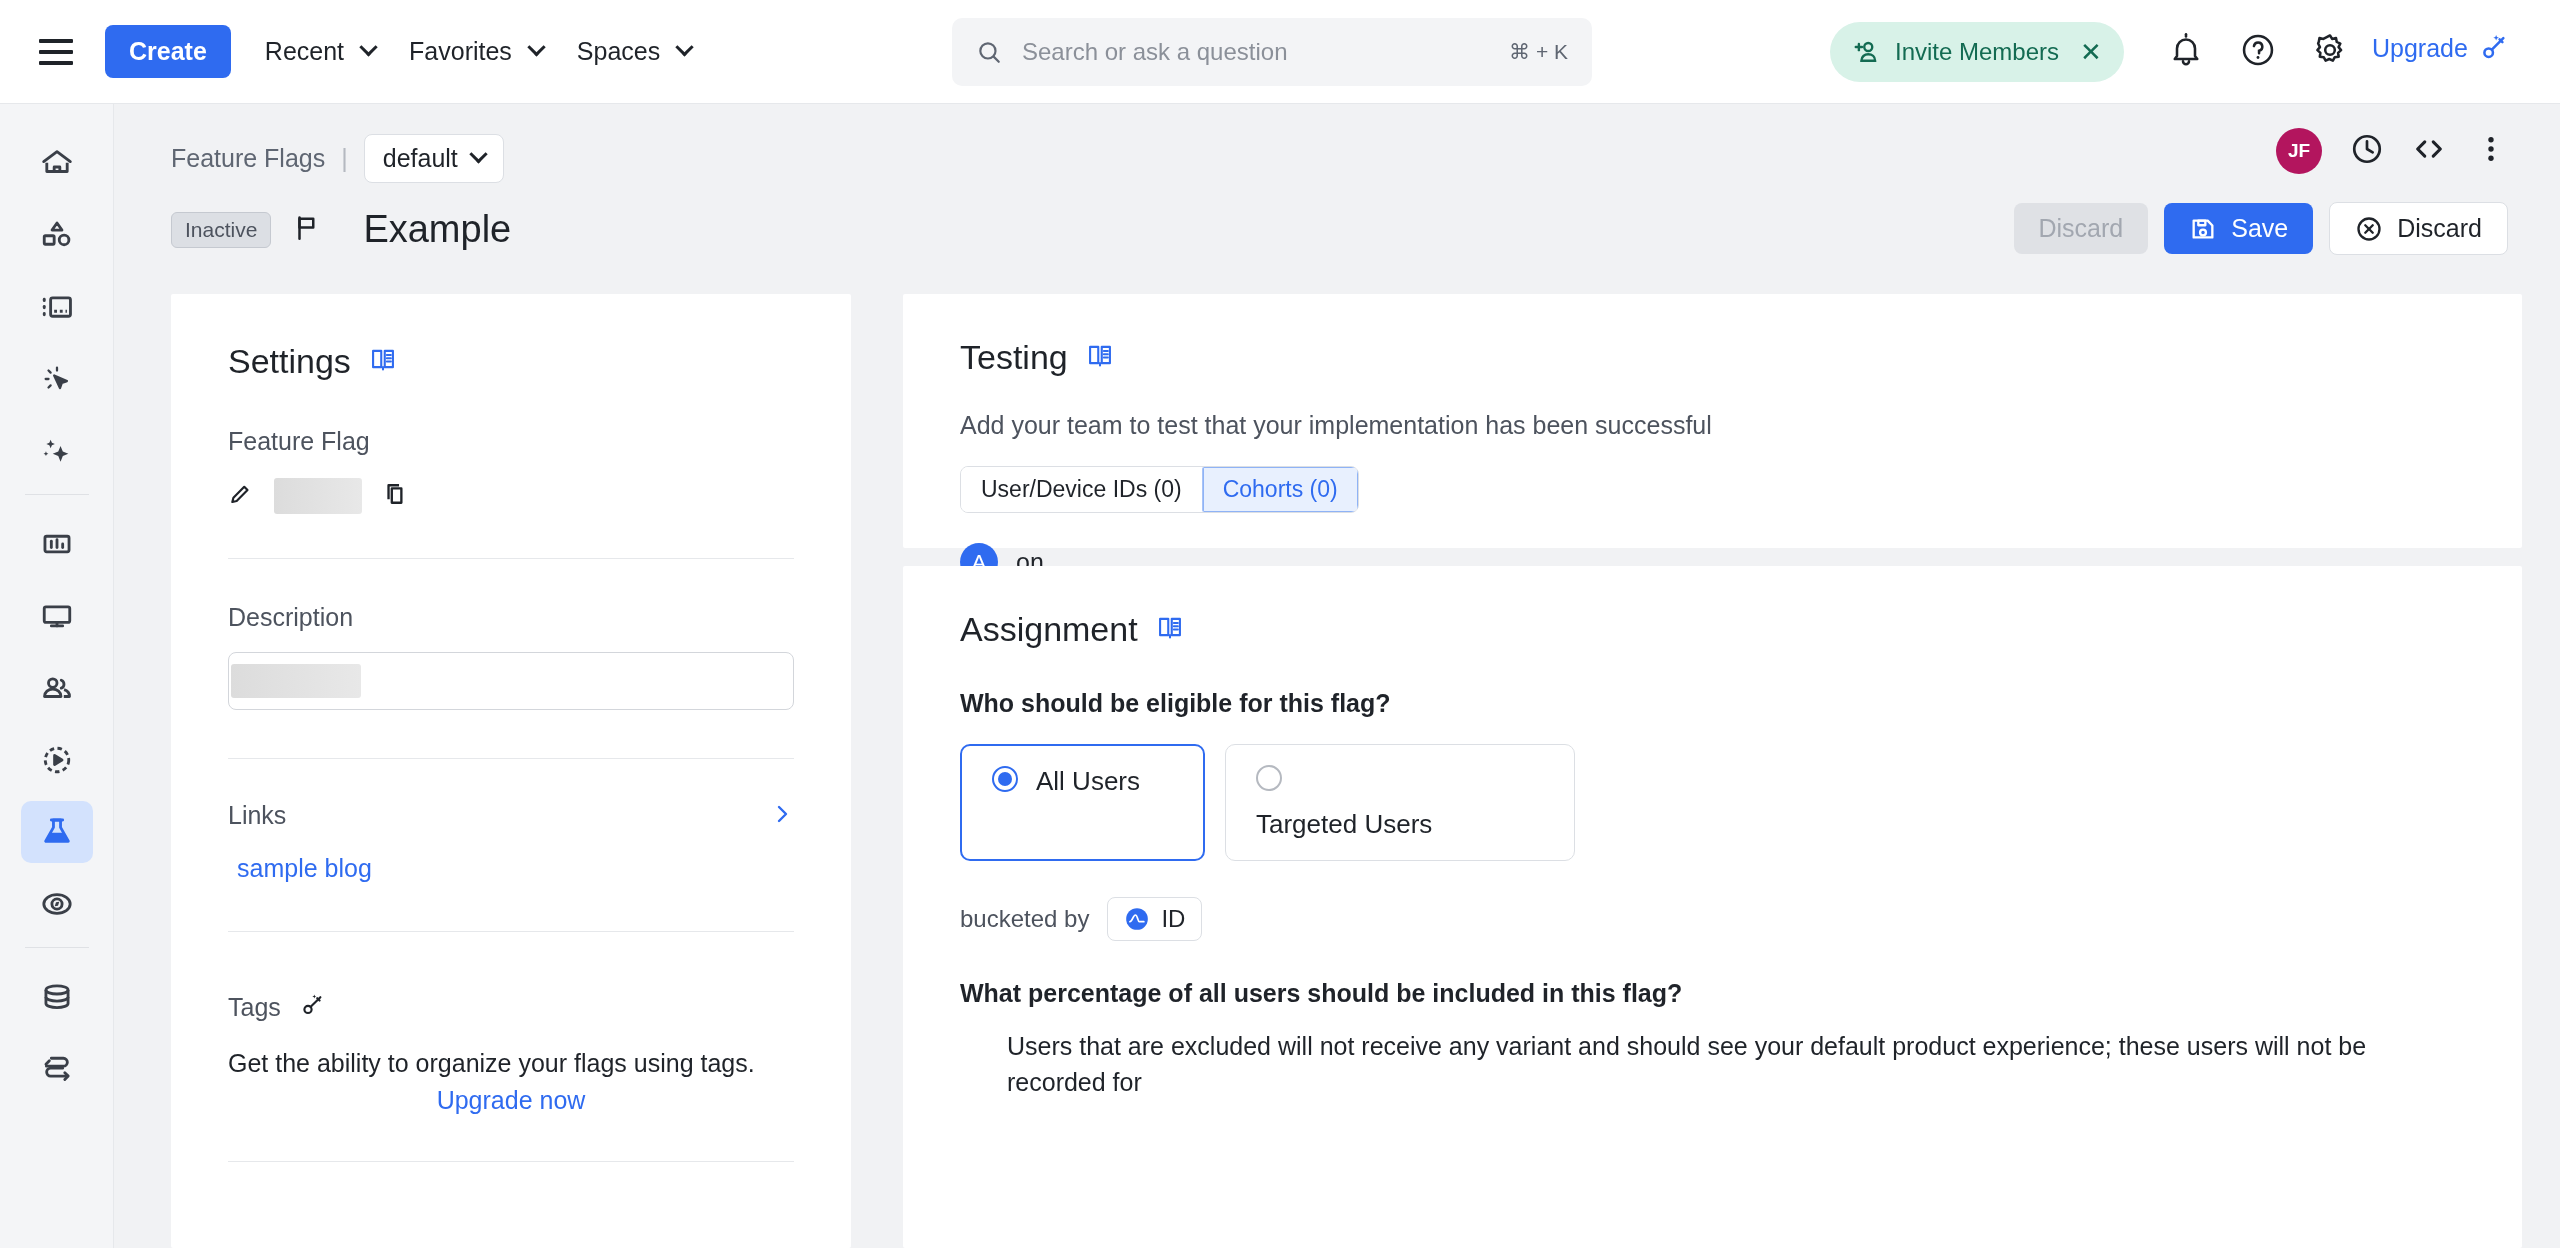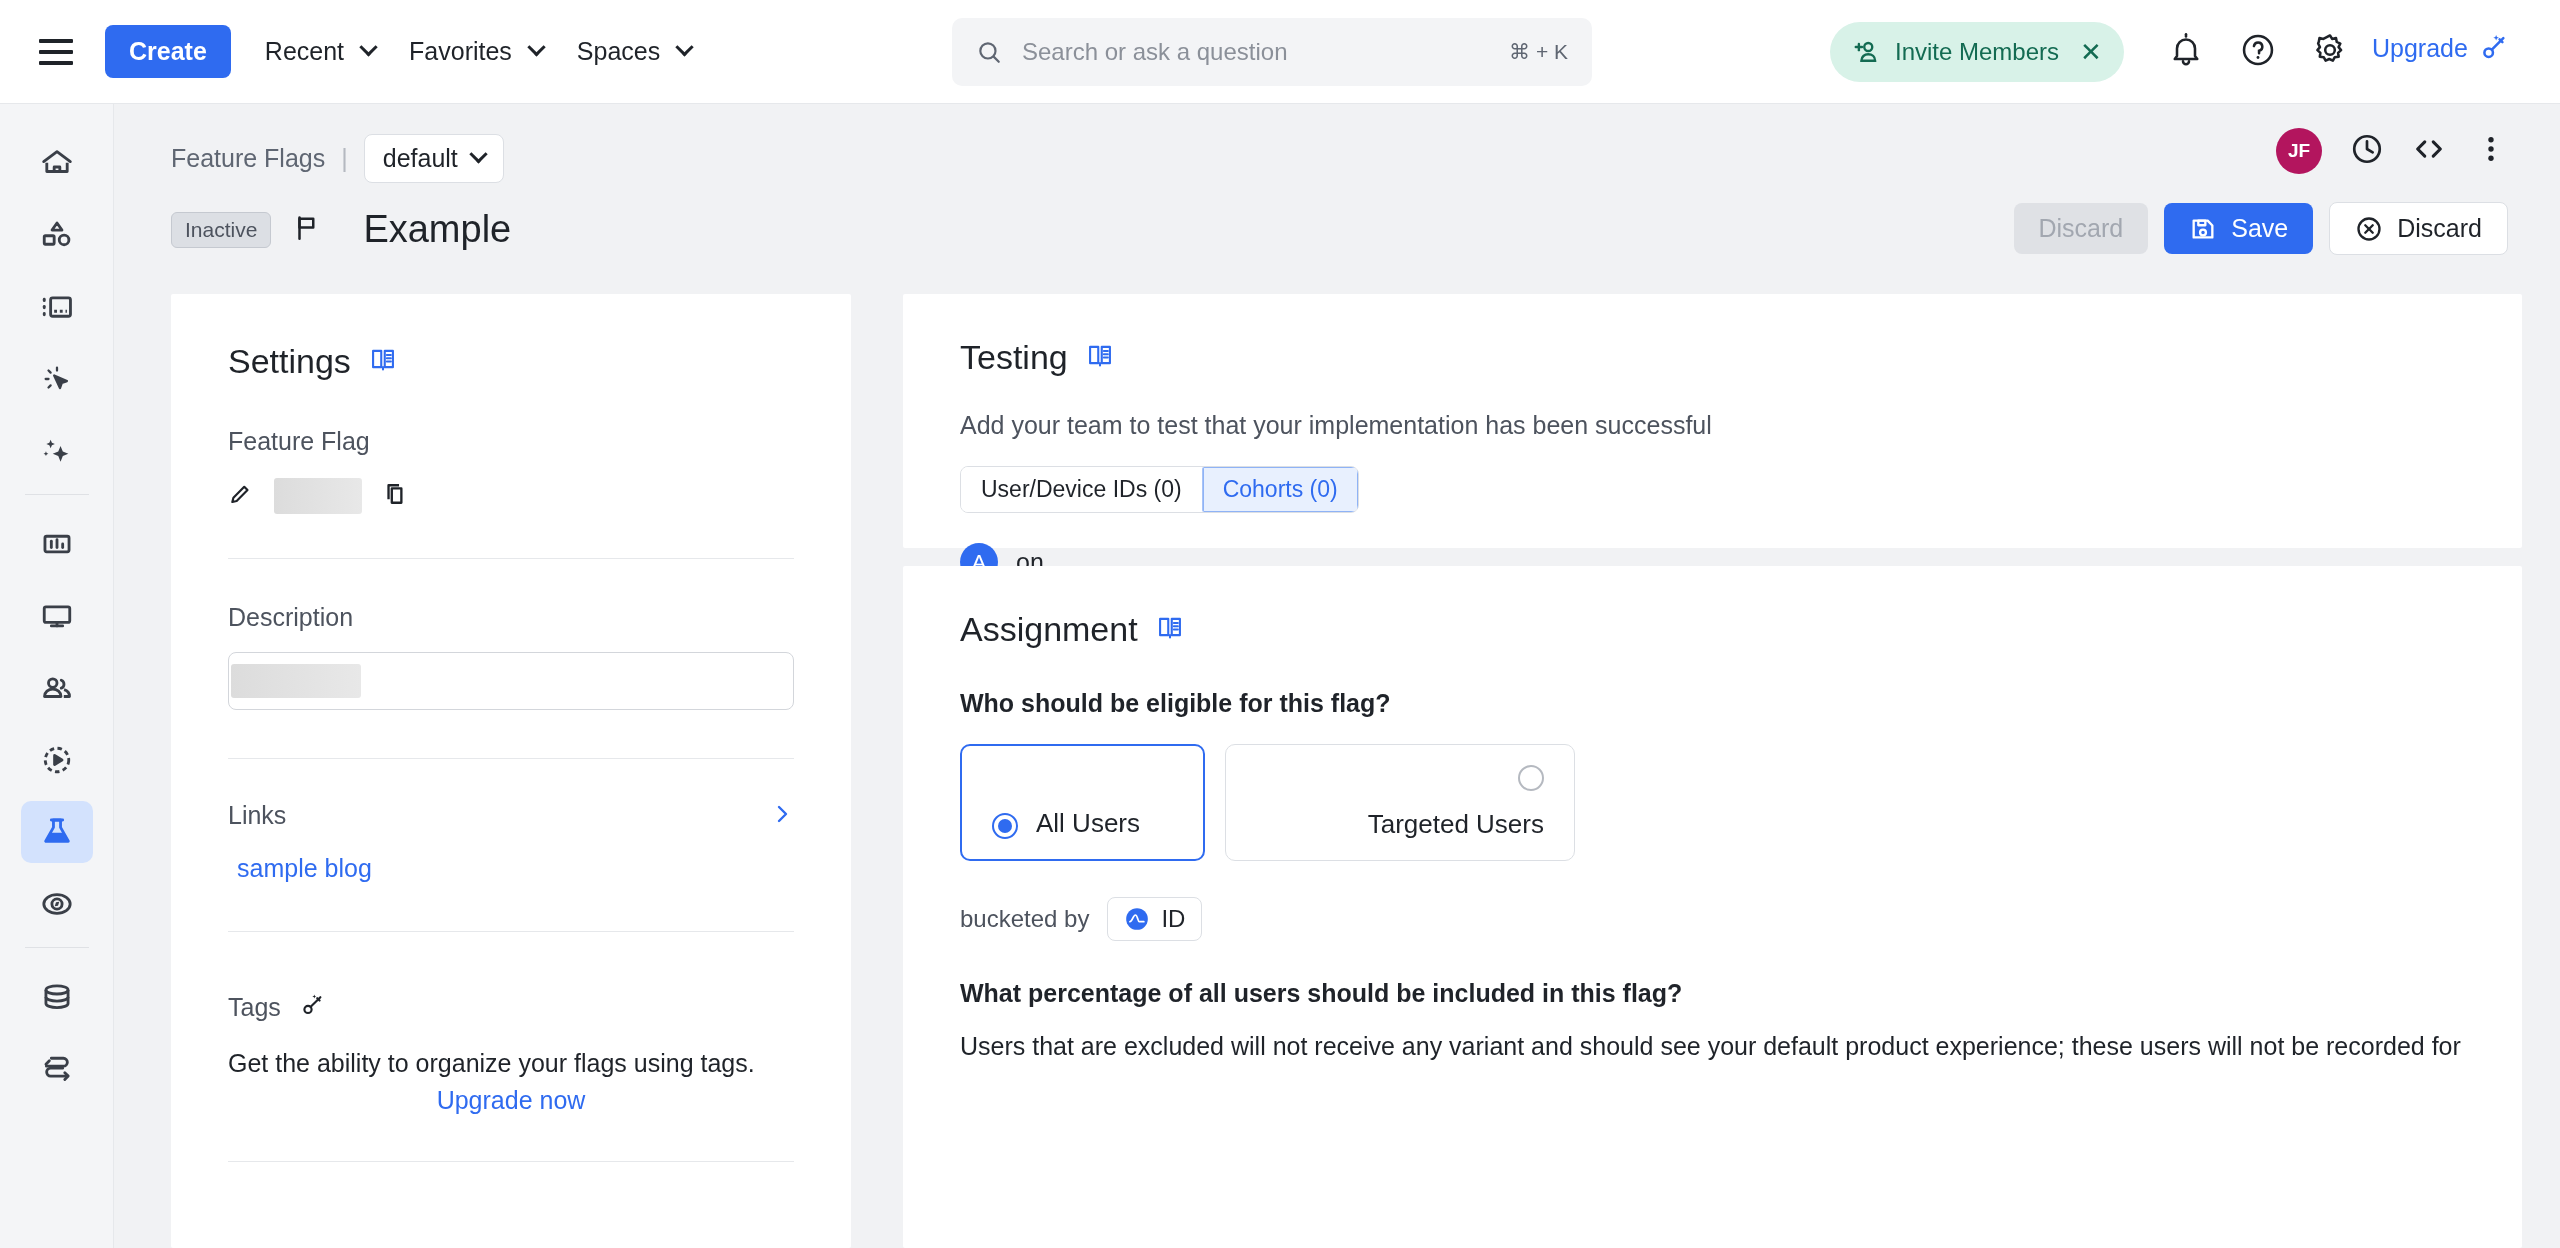--- a/index.html
+++ b/index.html
@@ -178,21 +178,21 @@
     background: #2f6bf0; color: #fff; font-size: 21px;
     display: flex; align-items: center; justify-content: center;
   }
   .select-values {
     background: #eef3fb; color: #8b9099; font-style: italic;
     font-size: 24px; padding: 4px 10px; border-radius: 4px; cursor: pointer;
   }
 
   .radio-card {
     border: 1px solid #dcdfe4; border-radius: 10px;
-    padding: 20px 30px; display: flex; align-items: flex-end; gap: 18px;
+    padding: 20px 30px; display: flex; align-items: flex-start; gap: 18px;
     font-size: 26px; color: #1f2329; cursor: pointer; background: #fff;
   }
   .radio-card.sel { border: 2px solid #2f6bf0; }
   .radio {
     width: 26px; height: 26px; border-radius: 50%;
     border: 2px solid #b5b9c0; background: #fff;
     display: flex; align-items: center; justify-content: center; flex: none;
   }
   .radio.on { border: 2px solid #2f6bf0; }
   .radio.on::after { content: ""; width: 14px; height: 14px; border-radius: 50%; background: #2f6bf0; }
@@ -582,16 +582,16 @@
       <span class="chip">
         <svg width="26" height="26" viewBox="0 0 24 24">
           <circle cx="12" cy="12" r="10" fill="#2f6bf0"></circle>
           <path d="M5.5 14.5c2.2 0 3-6.2 5-6.2s2.2 6.2 3.6 6.2h4.2" fill="none" stroke="#fff" stroke-width="1.6" stroke-linecap="round" stroke-linejoin="round"></path>
         </svg>
         <span>ID</span>
       </span>
     </div>
 
     <div class="body-dark" style="margin-top:38px; font-weight:600;">What percentage of all users should be included in this flag?</div>
-    <div class="body-dark" style="margin-top:20px; line-height:1.45;">Users that are excluded will not receive any variant and should see your default product experience; these users will not be recorded for</div>
+    <div class="body-dark" style="margin-top:20px; line-height:1.45;margin-left:47px;">Users that are excluded will not receive any variant and should see your default product experience; these users will not be recorded for</div>
   </div>
 
 </div>
 
 </body></html>

